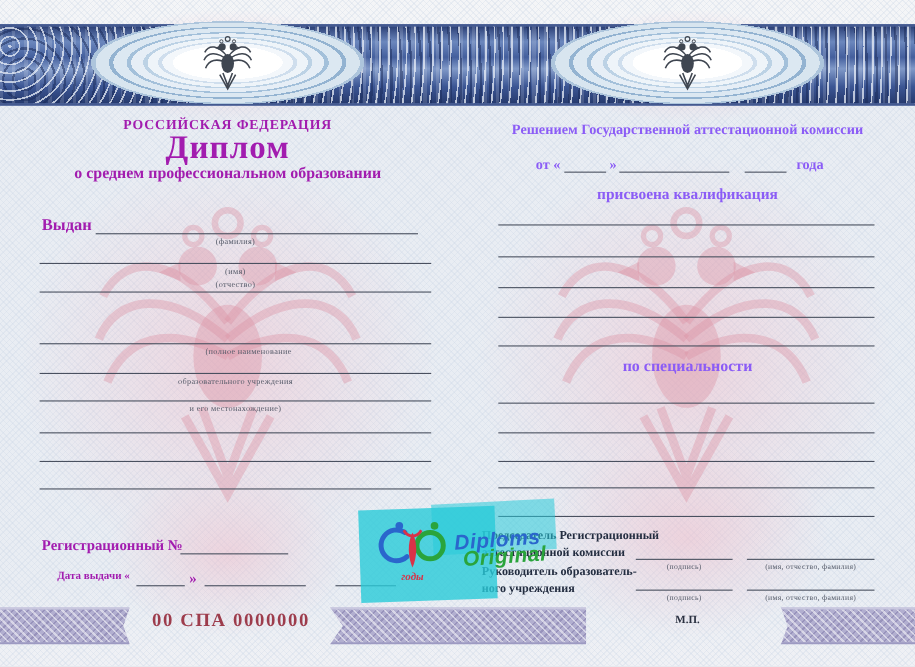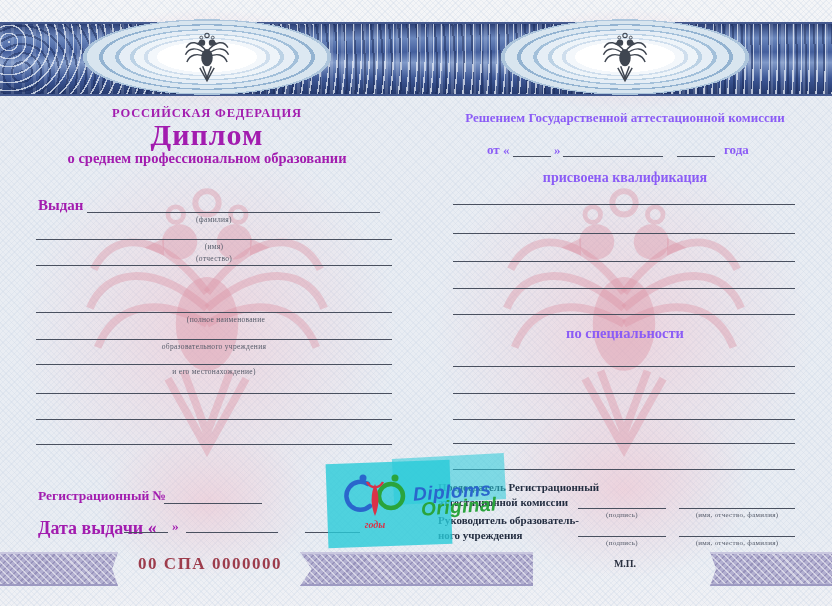--- a/index.html
+++ b/index.html
@@ -205,21 +205,21 @@
   <div class="fline" style="left:36px;top:364px;width:356px;"></div>
   <div class="cap" style="left:104px;top:367px;width:220px;">и его местонахождение)</div>
 
   <div class="fline" style="left:36px;top:393px;width:356px;"></div>
   <div class="fline" style="left:36px;top:419px;width:356px;"></div>
   <div class="fline" style="left:36px;top:444px;width:356px;"></div>
 
   <div class="t b" style="left:38px;top:488px;font-size:13.5px;">Регистрационный №</div>
   <div class="fline" style="left:164px;top:503px;width:98px;"></div>
 
-  <div class="t b" style="left:38px;top:518px;font-size:18px;">Дата выдачи «</div>
+  <div class="t b" style="left:52px;top:518px;font-size:10px;">Дата выдачи «</div>
   <div class="fline" style="left:124px;top:532px;width:44px;"></div>
   <div class="t b" style="left:172px;top:518px;font-size:13.5px;">»</div>
   <div class="fline" style="left:186px;top:532px;width:92px;"></div>
   <div class="fline" style="left:305px;top:532px;width:55px;"></div>
 
   <div class="band-bottom cut-r" style="left:0;width:118px;"></div>
   <div class="abs serial" style="left:115px;top:554px;width:190px;z-index:2;">00 СПА 0000000</div>
   <div class="band-bottom cut-l cut-r" style="left:300px;width:233px;"></div>
   <div class="band-bottom cut-l" style="left:710px;width:122px;"></div>
   <div class="abs seal" style="left:587px;top:558px;width:76px;z-index:2;">М.П.</div>

